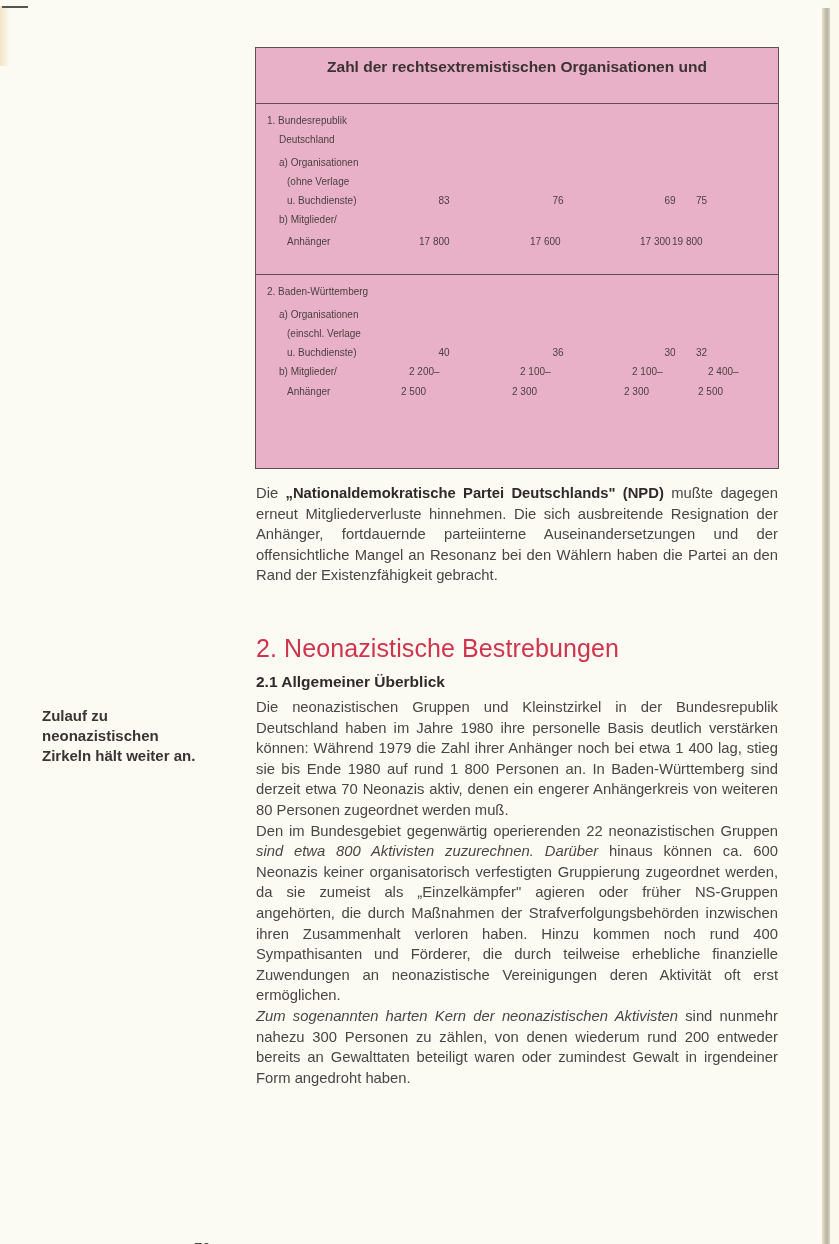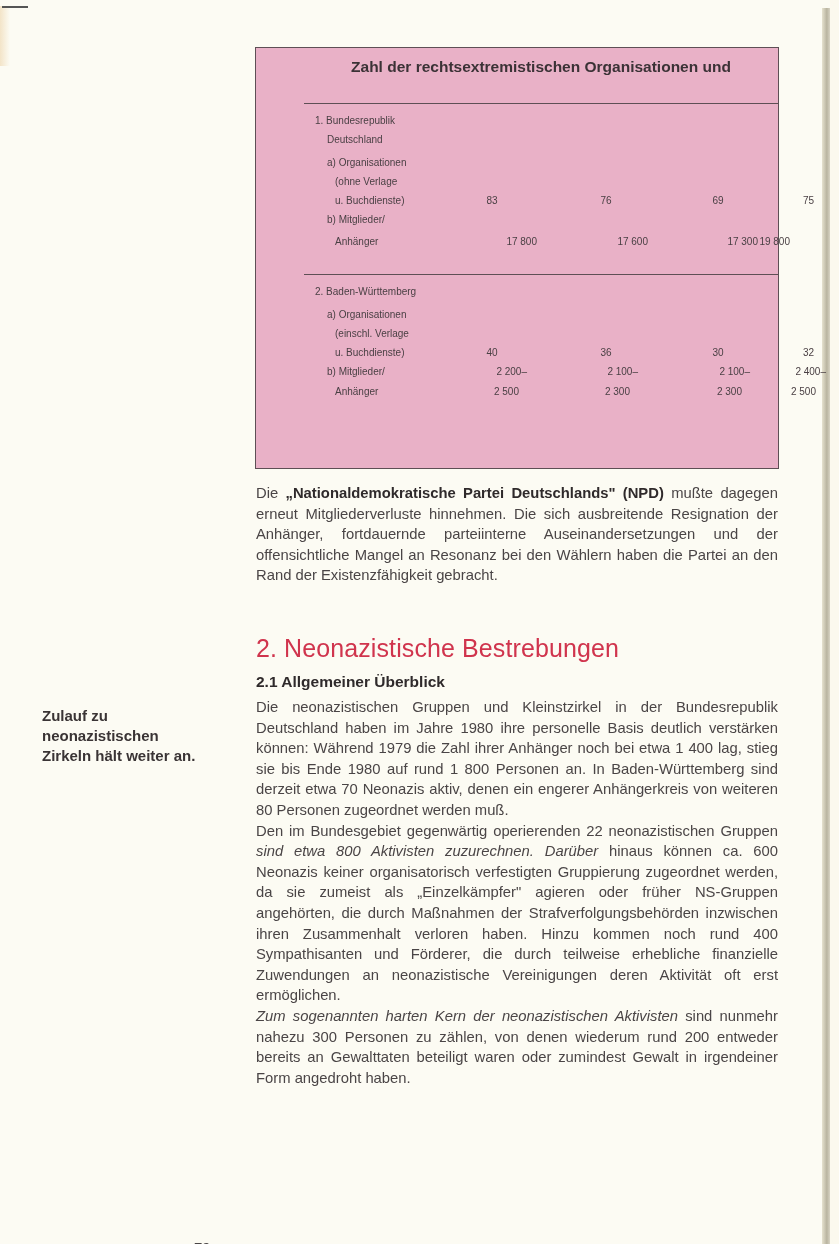--- a/index.html
+++ b/index.html
@@ -26,39 +26,38 @@
     position: absolute; top: 6px; left: 0; width: 10px; height: 60px;
     background: linear-gradient(to right, #f3e4c8, rgba(252,251,243,0));
   }
 
   
   .stat-table {
     position: absolute; left: 255px; top: 47px; width: 524px; height: 422px;
     background: #e9b1c7;
     border: 1.5px solid #5e4f55;
     color: #4a4044;
-    padding-left: 48px;
   }
   .tbl-title {
     height: 56px; border-bottom: 1.5px solid #5e4f55;
     text-align: center; font-weight: bold; font-size: 15.5px; line-height: 19px;
     padding-top: 9px; color: #3b3236;
   }
   .tbl-head {
     height: 40px; border-bottom: 1.5px solid #5e4f55;
     position: relative; font-size: 14.5px;
   }
   .year { position: absolute; top: 11px; width: 70px; text-align: right; }
   .tbl-sec { position: relative; font-size: 10px; line-height: 18px; }
   .sec1 { height: 171px; border-bottom: 1.5px solid #5e4f55; }
   .sec2 { height: 153px; }
   .lbl { position: absolute; left: 11px; }
   .lbl.ind { left: 23px; }
   .lbl.ind2 { left: 31px; }
-  .val { position: absolute; width: 70px; text-align: right; }
+  .val { position: absolute; width: 70px; text-align: left; }
   .c1 { left: 163px; } .c2 { left: 274px; } .c3 { left: 384px; } .c4 { left: 498px; }
   .val.ctr { text-align: center; width: 60px; }
   .c1c { left: 158px; } .c2c { left: 272px; } .c3c { left: 384px; }
   .year.y1 { left: 163px; } .year.y2 { left: 274px; } .year.y3 { left: 384px; } .year.y4 { left: 456px; }
 
   
   .body-text {
     position: absolute; left: 256px; width: 522px;
     font-size: 14.8px; line-height: 20.6px; color: #4a4546;
     text-align: justify;

